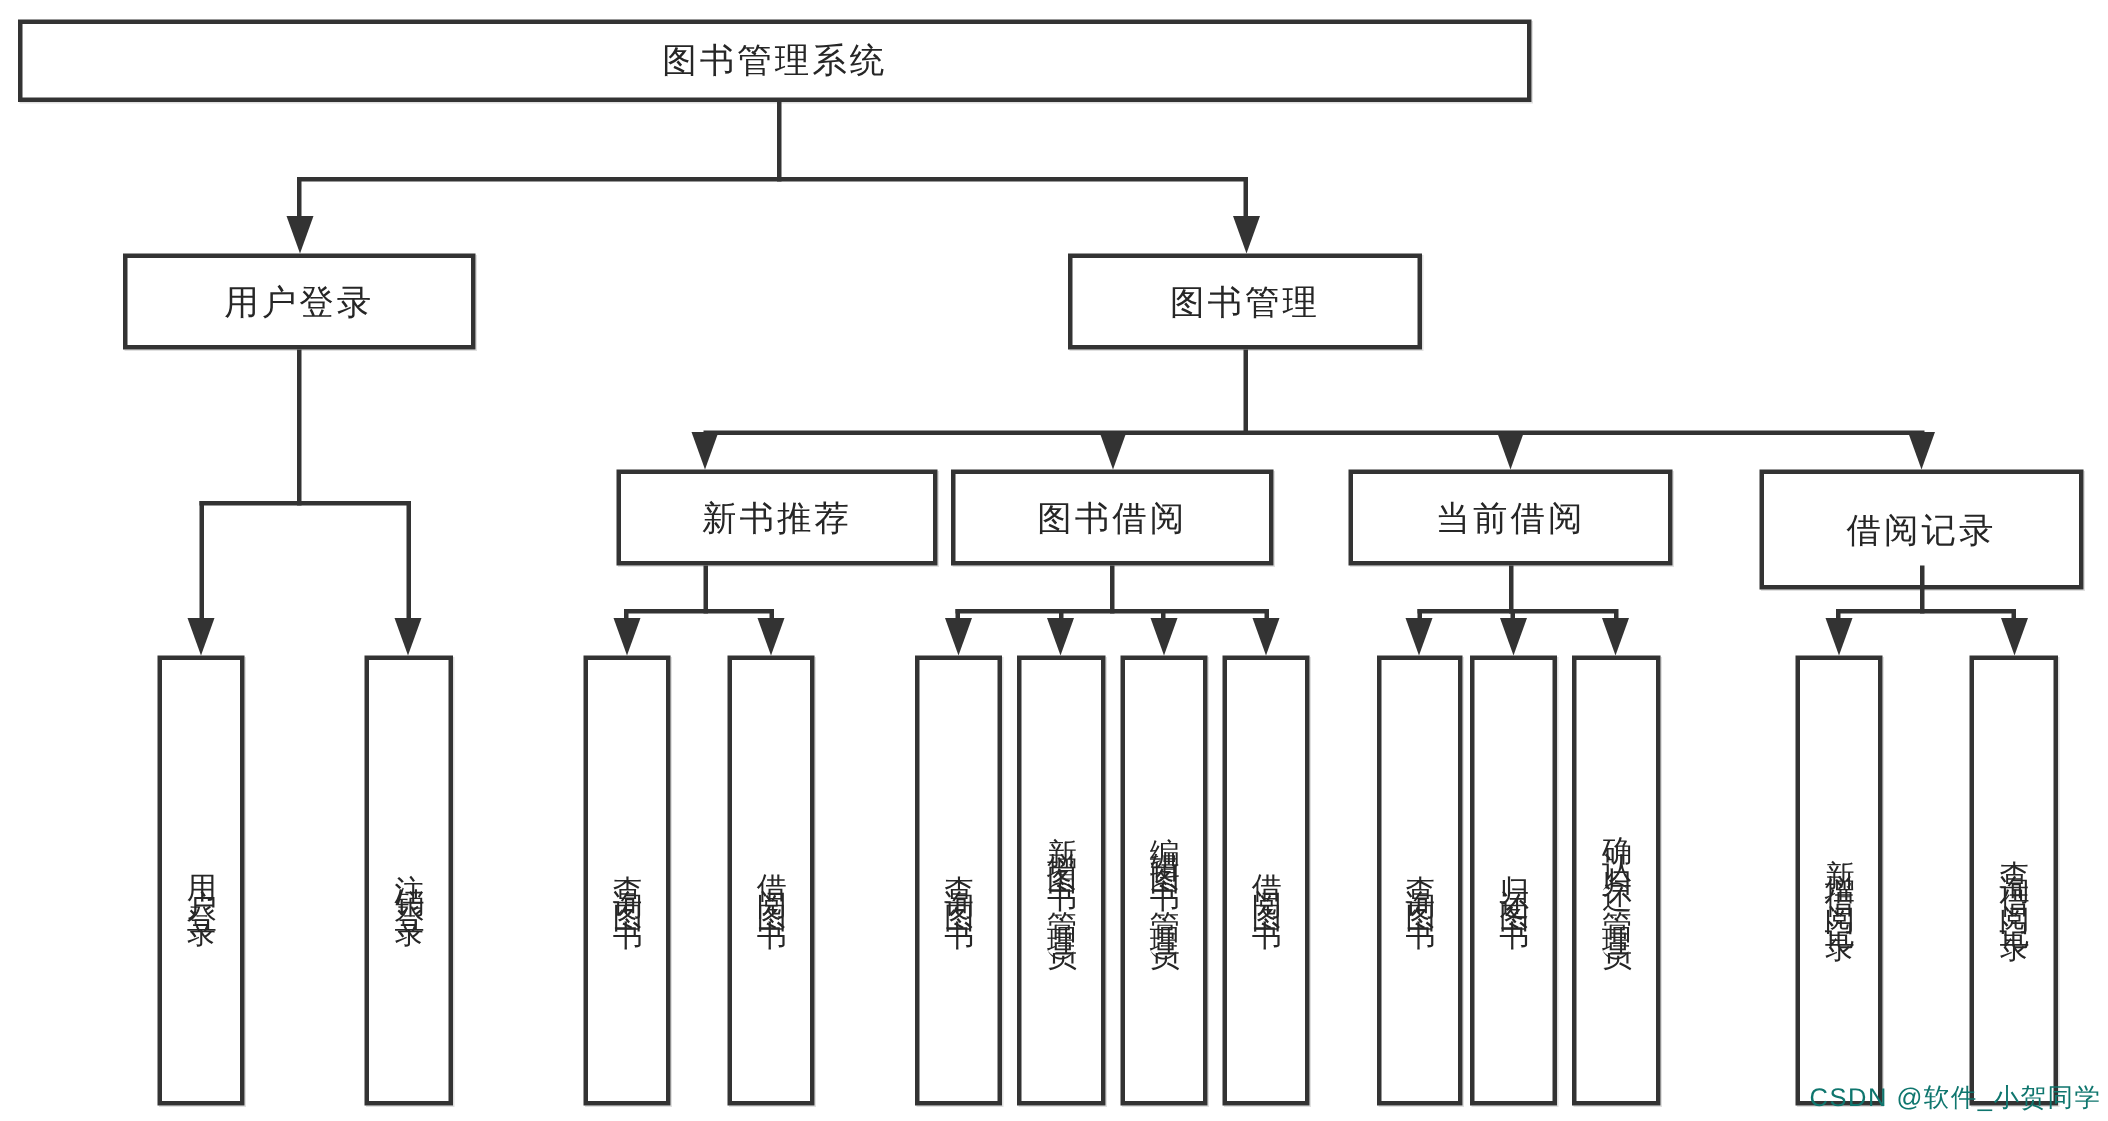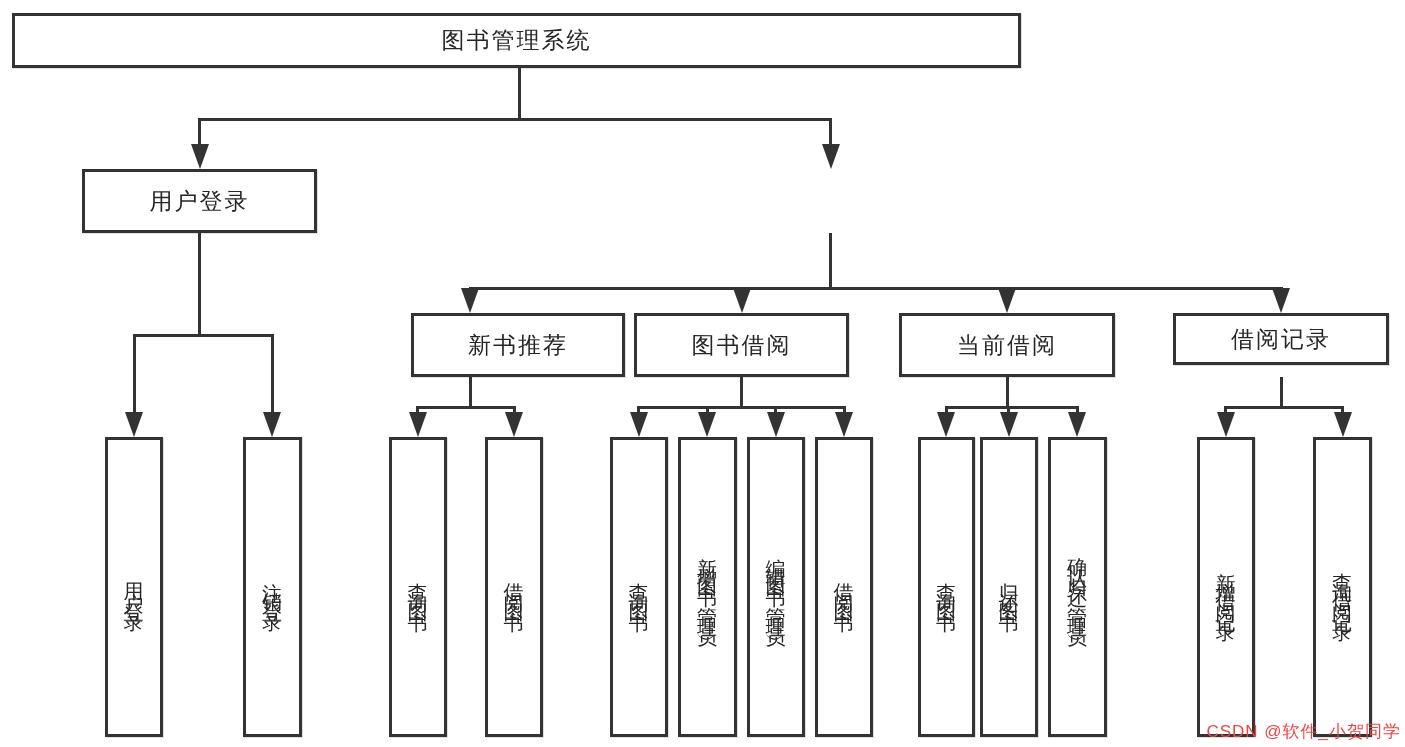--- a/index.html
+++ b/index.html
@@ -37,38 +37,39 @@
     width: 0; height: 0;
     border-left: 9px solid transparent;
     border-right: 9px solid transparent;
     border-top: 25px solid #333333;
   }
   .watermark {
     position: absolute;
     right: 4px;
     bottom: 4px;
     font-size: 17px;
-    color: #ef4444;
+    color: #0f766e;
     letter-spacing: 1px;
     white-space: nowrap;
   }
 </style>
 </head>
 <body>
 
 <div id="stage">
 
   <div class="node hnode" style="left:12px; top:13px; width:1009px; height:55px;">图书管理系统</div>
 
   <div class="node hnode" style="left:82px; top:169px; width:235px; height:64px;">用户登录</div>
+  <div class="node hnode" style="left:712px; top:169px; width:236px; height:64px;">图书管理</div>
 
   <div class="node hnode" style="left:363px; top:313px; width:214px; height:64px;margin-left:48px;">新书推荐</div>
   <div class="node hnode" style="left:634px; top:313px; width:215px; height:64px;text-align:center;">图书借阅</div>
   <div class="node hnode" style="left:899px; top:313px; width:216px; height:64px;">当前借阅</div>
-  <div class="node hnode" style="left:1173px; top:313px; width:216px; height:52px;">借阅记录</div>
+  <div class="node hnode" style="left:1173px; top:313px; width:216px; height:80px;">借阅记录</div>
 
   <div class="node vnode" style="left:105px; top:437px; width:58px; height:300px;">用户登录</div>
   <div class="node vnode" style="left:243px; top:437px; width:59px; height:300px;">注销登录</div>
 
   <div class="node vnode" style="left:389px; top:437px; width:58px; height:300px;">查询图书</div>
   <div class="node vnode" style="left:485px; top:437px; width:58px; height:300px;">借阅图书</div>
 
   <div class="node vnode" style="left:610px; top:437px; width:58px; height:300px;">查询图书</div>
   <div class="node vnode" style="left:678px; top:437px; width:59px; height:300px;">新增图书（管理员）</div>
   <div class="node vnode" style="left:747px; top:437px; width:58px; height:300px;">编辑图书（管理员）</div>

